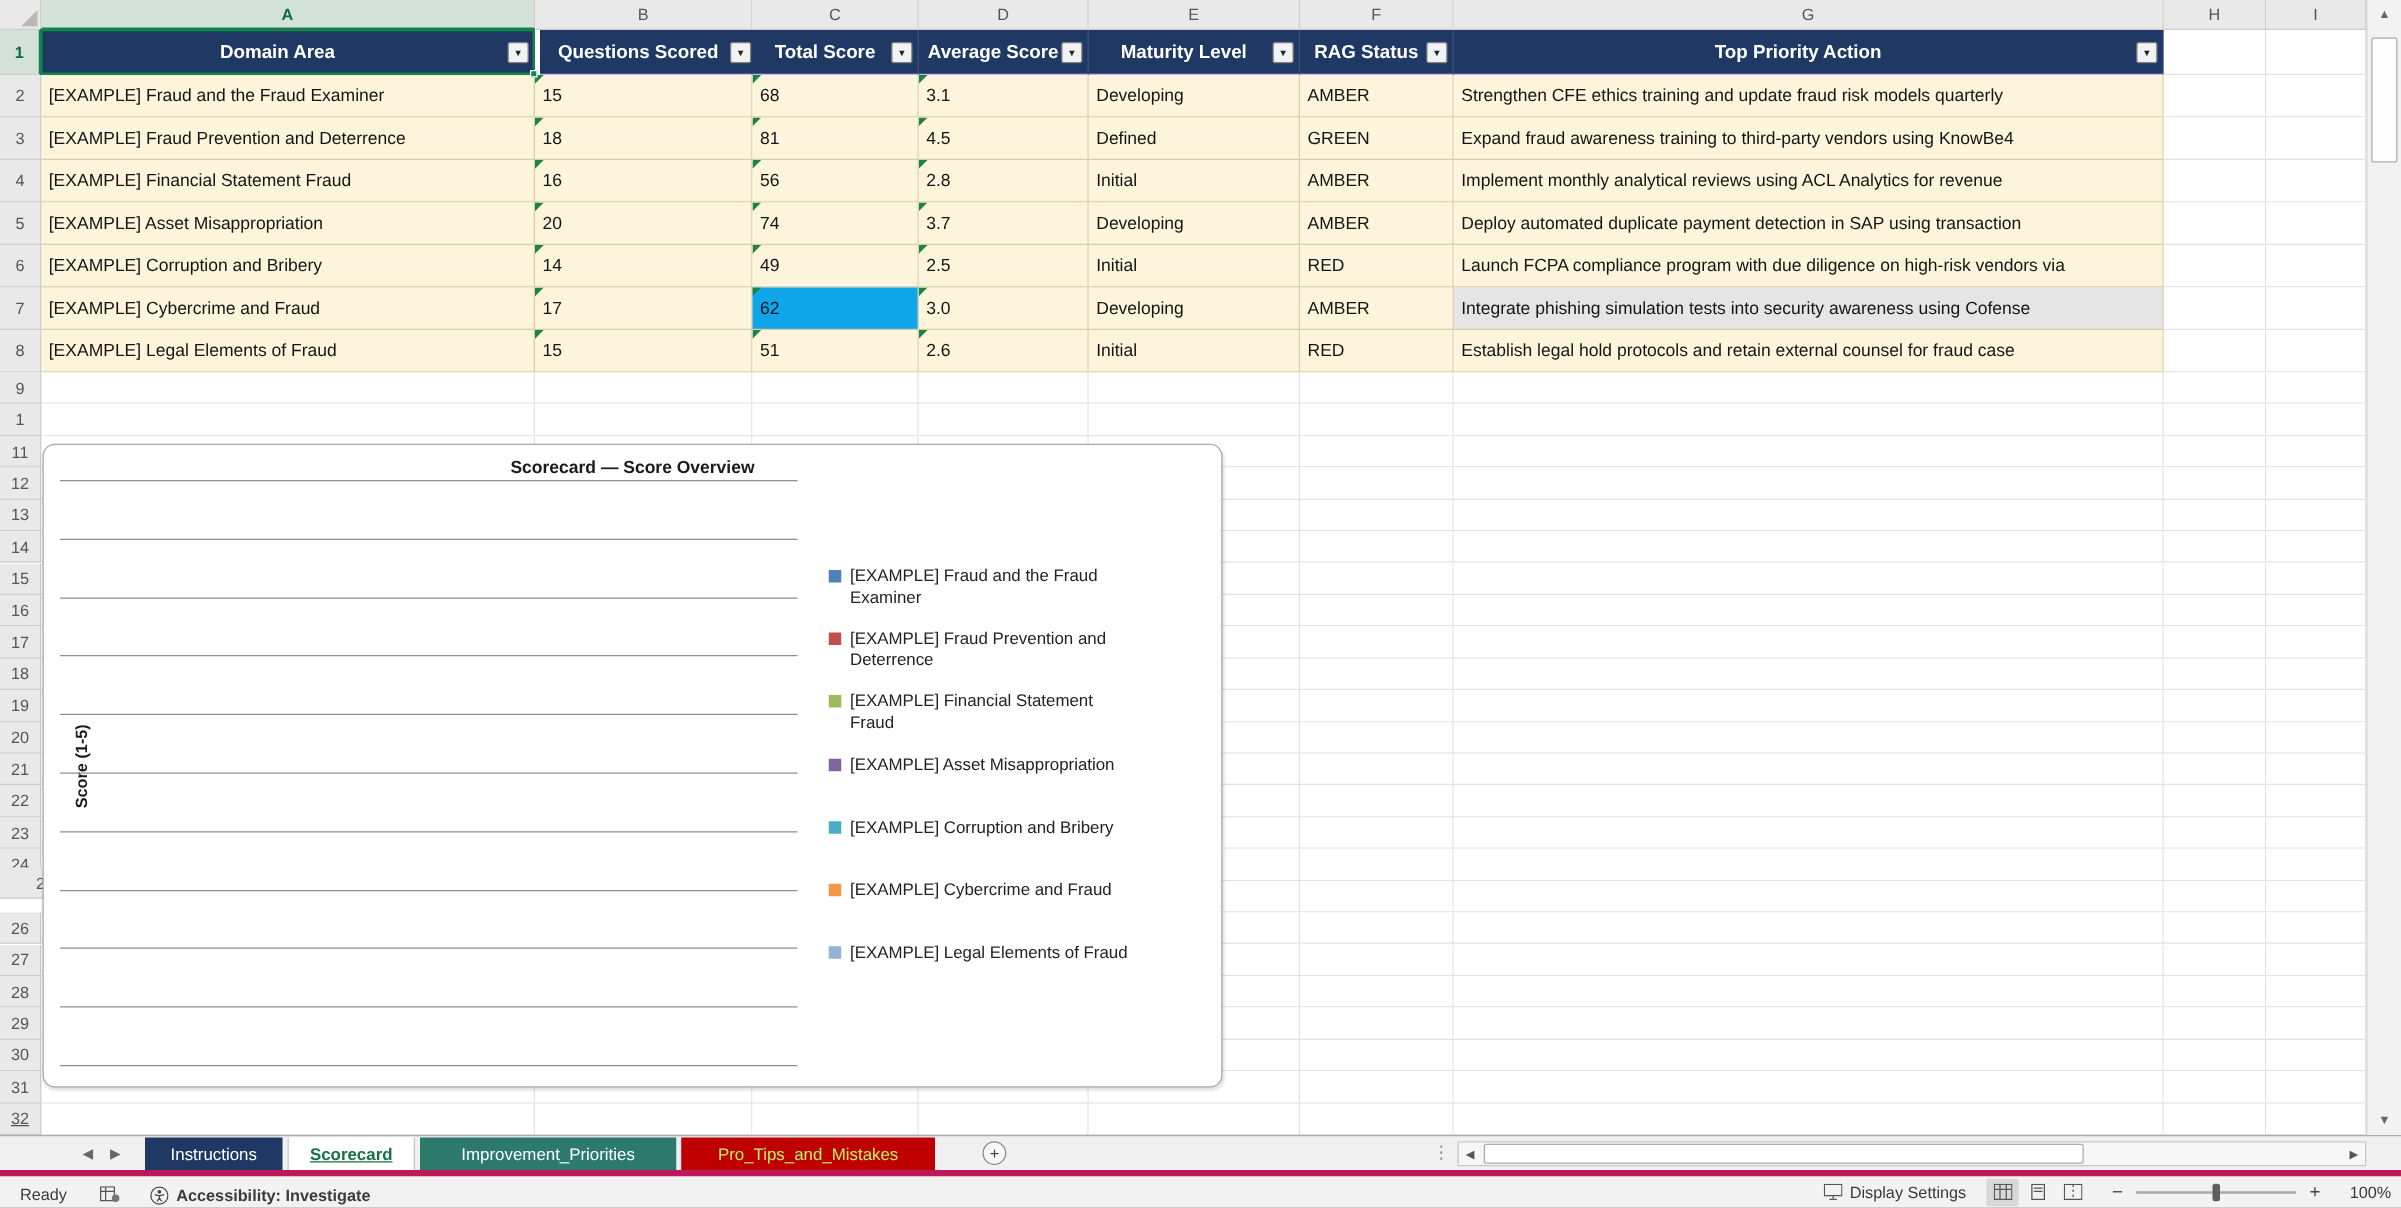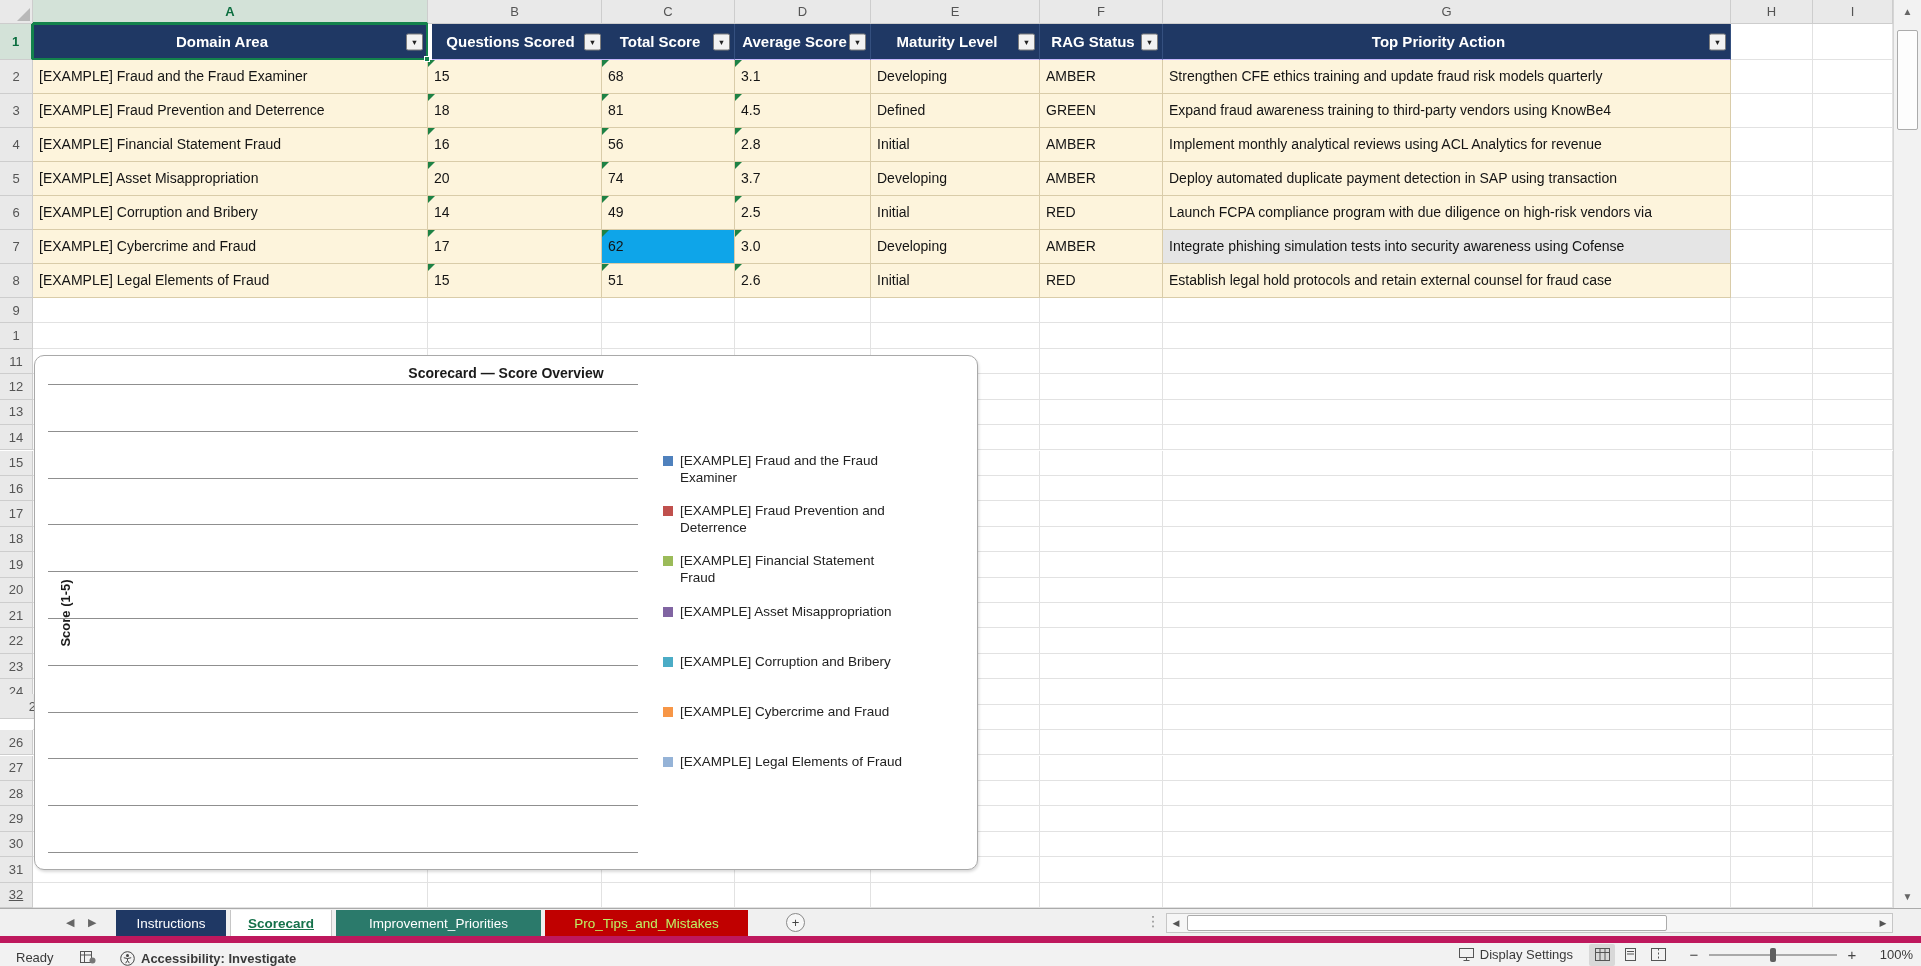--- a/index.html
+++ b/index.html
@@ -65,21 +65,21 @@
   #plusbtn{position:absolute;left:786px;top:4px;width:19px;height:19px;border:1px solid #8a8a8a;
            border-radius:50%;text-align:center;line-height:17px;font-size:13px;color:#444;background:#F7F7F7;}
   #hhandle{position:absolute;left:1146px;top:4px;font-size:14px;color:#8a8a8a;}
   #hscroll{position:absolute;left:1166px;top:4px;width:727px;height:20px;background:#F6F6F6;border:1px solid #C6C6C6;}
   .harrow{position:absolute;top:0;width:18px;height:18px;text-align:center;line-height:18px;font-size:9px;color:#555;}
   #hthumb{position:absolute;left:20px;top:1px;width:480px;height:16px;background:#FFFFFF;
           border:1px solid #ABABAB;border-radius:2px;}
 
   
   #statusbar{position:absolute;left:0;bottom:0;width:100%;height:30px;background:#F2F2F2;
-             border-top:7px solid #be185d;font-size:13px;color:#3a3a3a;}
+             border-top:5px solid #be185d;font-size:13px;color:#3a3a3a;}
   #sb-ready{position:absolute;left:16px;top:7px;}
   #sb-macro{position:absolute;left:80px;top:8px;}
   #sb-access{position:absolute;left:120px;top:4px;display:flex;align-items:center;gap:6px;height:22px;font-weight:bold;}
   #sb-right{position:absolute;right:8px;top:0;height:100%;display:flex;align-items:center;gap:16px;}
   #sb-display{display:flex;align-items:center;gap:6px;}
   #views{display:flex;align-items:center;gap:2px;}
   .vbtn{width:26px;height:22px;display:flex;align-items:center;justify-content:center;border-radius:2px;}
   .vbtn.sel{background:#D8D8D8;}
   #zoomgrp{display:flex;align-items:center;}
   .zbtn{font-size:15px;color:#444;width:14px;text-align:center;}

